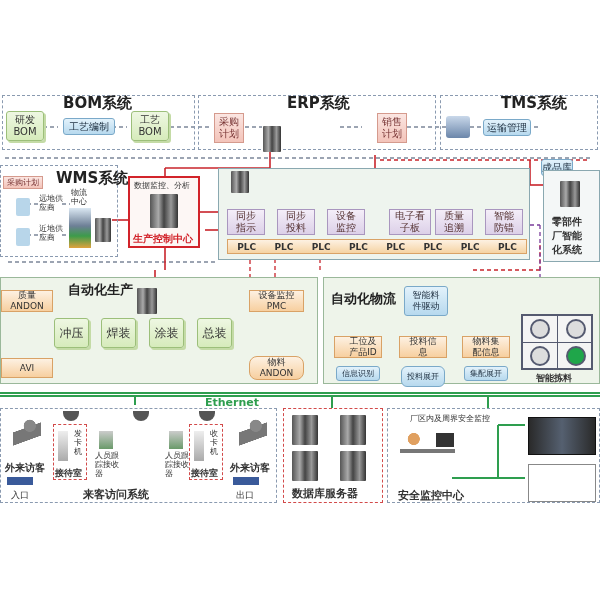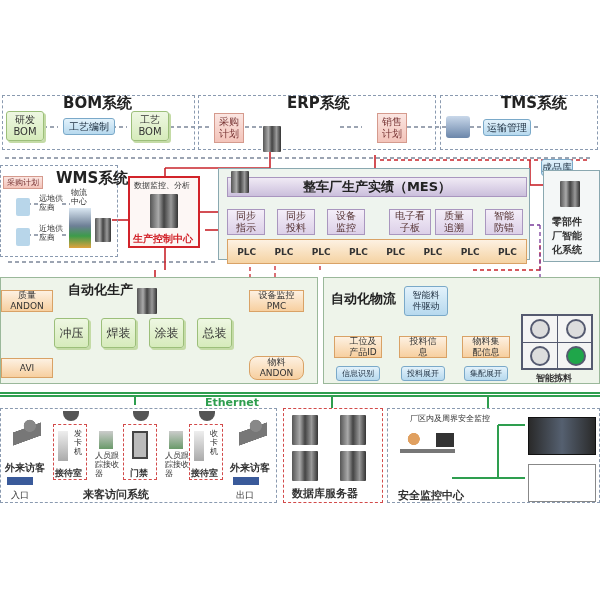--- a/index.html
+++ b/index.html
@@ -144,37 +144,34 @@
   <div class="abs server" style="left:94px;top:52px;width:16px;height:24px;"></div>
 </div>
 
 <div class="abs" style="left:128px;top:176px;width:72px;height:72px;border:2px solid #d2232a;background:#fdf7f5;">
   <div class="abs small" style="left:4px;top:2px;font-size:8px;white-space:nowrap;">数据监控、分析</div>
   <div class="abs server" style="left:20px;top:16px;width:28px;height:34px;"></div>
   <div class="abs red-text" style="left:3px;top:54px;font-size:10px;white-space:nowrap;">生产控制中心</div>
 </div>
 
 <div class="abs" style="left:218px;top:168px;width:312px;height:92px;border:1px solid #8aa8b0;background:#eef4ee;">
-  <div class="abs" style="left:8px;top:8px;width:300px;height:20px;background:linear-gradient(#f0eaf5,#cbbfdc);border:1px solid #a996bf;display:flex;align-items:center;justify-content:center;">
-    <span style="font-weight:bold;font-size:13px;color:#222;">整车厂生产实绩（MES）</span>
-  </div>
   <div class="abs server" style="left:12px;top:2px;width:18px;height:22px;"></div>
   <div class="abs purple-box" style="left:8px;top:40px;width:38px;height:26px;white-space:pre;">同步
 指示</div>
   <div class="abs purple-box" style="left:58px;top:40px;width:38px;height:26px;white-space:pre;">同步
 投料</div>
   <div class="abs purple-box" style="left:108px;top:40px;width:38px;height:26px;white-space:pre;">设备
 监控</div>
   <div class="abs purple-box" style="left:162px;top:40px;width:42px;height:26px;white-space:pre;margin-left:8px;">电子看
 子板</div>
   <div class="abs purple-box" style="left:216px;top:40px;width:38px;height:26px;white-space:pre;">质量
 追溯</div>
   <div class="abs purple-box" style="left:266px;top:40px;width:38px;height:26px;white-space:pre;">智能
 防错</div>
-  <div class="abs" style="left:8px;top:70px;width:300px;height:25px;background:linear-gradient(#fdf1e2,#f5d3a3);border:1px solid #d9a266;display:flex;justify-content:space-around;align-items:center;">
+  <div class="abs" style="left:8px;top:70px;width:300px;height:15px;background:linear-gradient(#fdf1e2,#f5d3a3);border:1px solid #d9a266;display:flex;justify-content:space-around;align-items:center;">
     <span class="plc">PLC</span>
     <span class="plc">PLC</span>
     <span class="plc">PLC</span>
     <span class="plc">PLC</span>
     <span class="plc">PLC</span>
     <span class="plc">PLC</span>
     <span class="plc">PLC</span>
     <span class="plc">PLC</span>
   </div>
 </div>
@@ -206,21 +203,21 @@
   <div class="abs title" style="left:7px;top:12px;font-size:13px;">自动化物流</div>
   <div class="abs blue-box" style="left:80px;top:8px;width:44px;height:30px;white-space:pre;font-size:9px;line-height:11px;">智能料
 件驱动</div>
   <div class="abs orange-box" style="left:10px;top:58px;width:48px;height:22px;white-space:pre;padding-left:10px;">工位及
 产品ID</div>
   <div class="abs orange-box" style="left:75px;top:58px;width:48px;height:22px;white-space:pre;">投料信
 息</div>
   <div class="abs orange-box" style="left:138px;top:58px;width:48px;height:22px;white-space:pre;">物料集
 配信息</div>
   <div class="abs blue-box" style="left:12px;top:88px;width:44px;height:15px;font-size:8px;">信息识别</div>
-  <div class="abs blue-box" style="left:77px;top:88px;width:44px;height:15px;font-size:8px;">投料展开</div>
+  <div class="abs blue-box" style="left:77px;top:88px;width:44px;height:21px;font-size:8px;border-radius:6px;">投料展开</div>
   <div class="abs blue-box" style="left:140px;top:88px;width:44px;height:15px;font-size:8px;">集配展开</div>
   <div class="abs" style="left:197px;top:36px;width:72px;height:56px;border:2px solid #555a70;background:#f4f4f4;">
     <div class="abs" style="left:34px;top:0;width:1px;height:100%;background:#555a70;"></div>
     <div class="abs" style="left:0;top:26px;width:100%;height:1px;background:#555a70;"></div>
     <div class="circle" style="left:7px;top:3px;"></div>
     <div class="circle" style="left:43px;top:3px;"></div>
     <div class="circle" style="left:7px;top:30px;"></div>
     <div class="circle" style="left: 43px; top: 30px; background: rgb(31, 166, 74);"></div>
   </div>
   <div class="abs" style="left:212px;top:94px;font-size:9px;font-weight:bold;color:#333;">智能拣料</div>
@@ -239,24 +236,20 @@
     <div class="abs" style="left:4px;top:6px;width:10px;height:30px;background:linear-gradient(#eee,#aaa);"></div>
     <div class="abs" style="left:20px;top:4px;width:8px;font-size:8px;line-height:9px;color:#333;">发卡机</div>
     <div class="abs" style="left:1px;top:42px;font-size:9px;font-weight:bold;color:#333;">接待室</div>
   </div>
   <div class="abs" style="left:98px;top:22px;width:14px;height:18px;background:linear-gradient(#ccc,#6a9a6a);"></div>
   <div class="abs" style="left:94px;top:42px;font-size:8px;line-height:9px;white-space:pre;color:#333;">人员跟
 踪接收
 器</div>
 
   <div class="abs" style="left:132px;top:2px;width:16px;height:10px;border-radius:0 0 8px 8px;background:#555;"></div>
-  <div class="abs dash-red" style="left:122px;top:15px;width:34px;height:56px;">
-    <div class="abs" style="left:8px;top:6px;width:16px;height:28px;border:2px solid #444;background:#bbb;"></div>
-    <div class="abs" style="left:6px;top:42px;font-size:9px;font-weight:bold;color:#333;">门禁</div>
-  </div>
   <div class="abs" style="left:168px;top:22px;width:14px;height:18px;background:linear-gradient(#ccc,#6a9a6a);"></div>
   <div class="abs" style="left:164px;top:42px;font-size:8px;line-height:9px;white-space:pre;color:#333;">人员跟
 踪接收
 器</div>
 
   <div class="abs" style="left:198px;top:2px;width:16px;height:10px;border-radius:0 0 8px 8px;background:#555;"></div>
   <div class="abs dash-red" style="left:188px;top:15px;width:34px;height:56px;">
     <div class="abs" style="left:4px;top:6px;width:10px;height:30px;background:linear-gradient(#eee,#aaa);"></div>
     <div class="abs" style="left:20px;top:4px;width:8px;font-size:8px;line-height:9px;color:#333;">收卡机</div>
     <div class="abs" style="left:1px;top:42px;font-size:9px;font-weight:bold;color:#333;">接待室</div>

